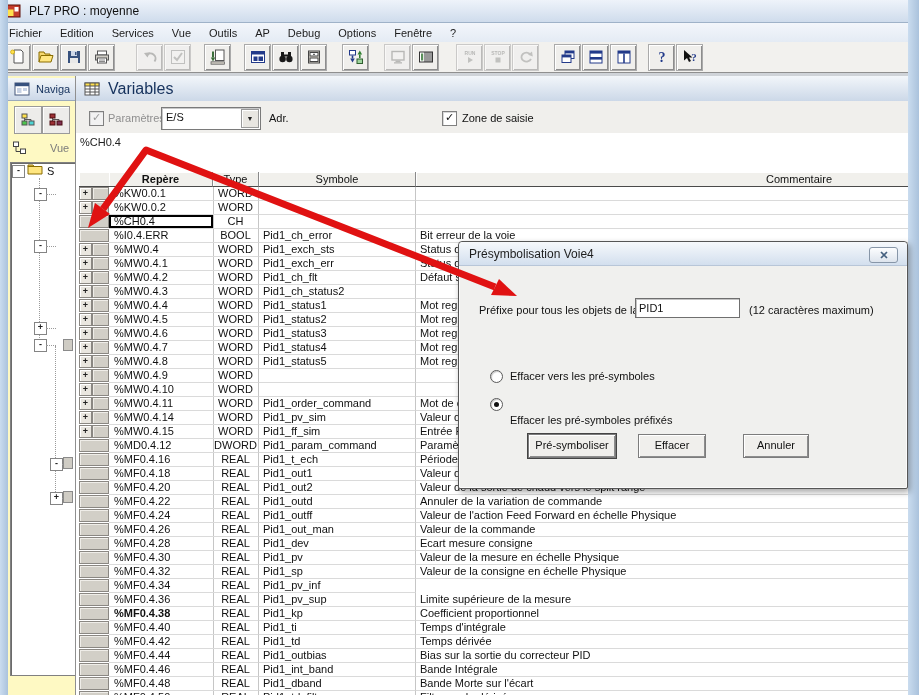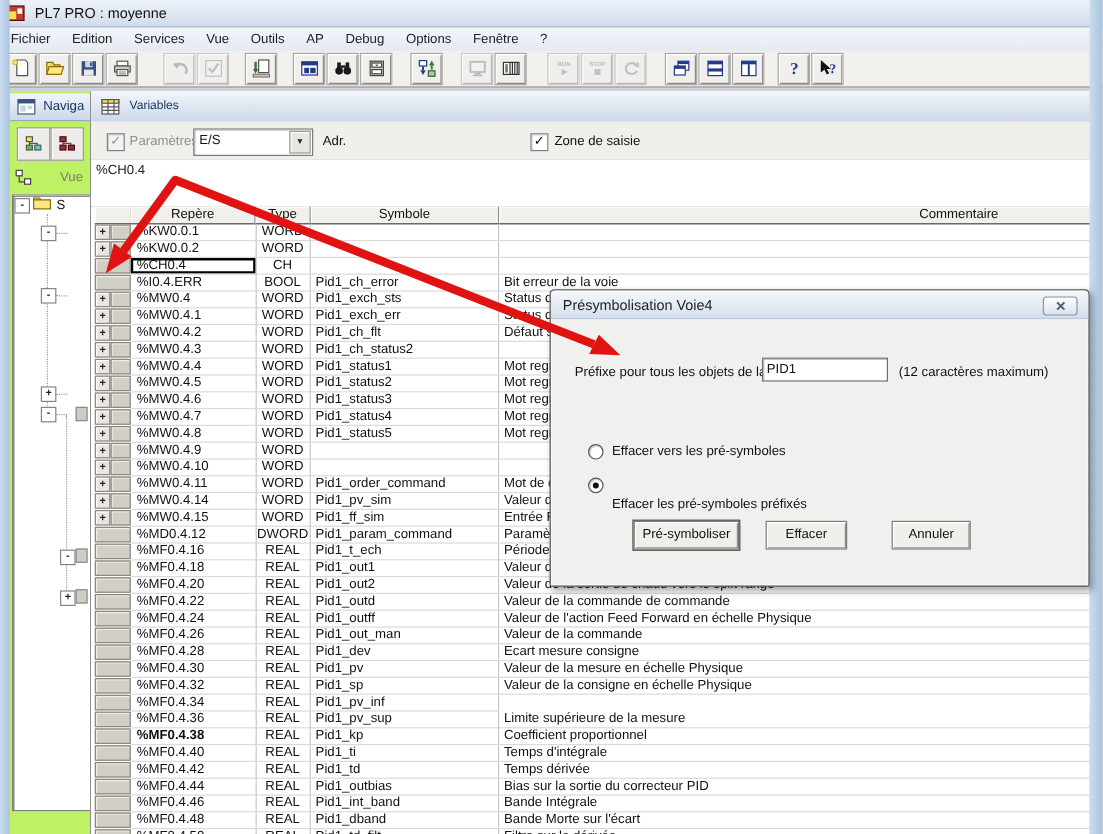--- a/index.html
+++ b/index.html
@@ -18,40 +18,40 @@
   #toolbar{position:absolute;left:0;top:42px;width:919px;height:31px;
     background:#f2f1ee;border-bottom:1px solid #8f8f8f;display:flex;align-items:center;padding-left:4px;box-sizing:border-box;}
   .tbtn{width:25px;height:25px;background:#f0efec;border:1px solid #aaa;
     box-shadow:inset 1px 1px 0 #fff, inset -1px -1px 0 #8d8d8d;
     display:flex;align-items:center;justify-content:center;margin-right:1px;}
   .tbtn.dis{opacity:.55;filter:grayscale(1);}
   .tgap{height:25px;}
   .bstrip{position:absolute;top:0;height:695px;width:8px;z-index:5;
     background:linear-gradient(90deg,#cadcef,#aac2dc);}
   
-  #navpanel{position:absolute;left:8px;top:76px;width:67px;height:619px;background:#bef264;overflow:hidden;}
+  #navpanel{position:absolute;left:8px;top:76px;width:67px;height:619px;background:#fef9c3;overflow:hidden;}
   #navpanel .phead{position:absolute;left:0;top:2px;width:200px;height:22px;
     background:linear-gradient(#f2f6fa,#ccd8e8);border-bottom:1px solid #9aa9bc;display:flex;align-items:center;}
   #navpanel .phead .t{margin-left:6px;color:#15315c;}
   .navtab{position:absolute;width:26px;height:26px;top:30px;background:#edecea;border:1px solid #9a9a9a;
     box-shadow:inset 1px 1px 0 #fff;display:flex;align-items:center;justify-content:center;}
   #viewhead{position:absolute;left:4px;top:62px;width:120px;height:20px;display:flex;align-items:center;color:#7b7b7b;}
   #tree{position:absolute;left:2px;top:86px;width:64px;height:512px;background:#fff;
     border:1px solid #808080;border-right:none;box-shadow:inset 1px 1px 0 #6b6b6b;}
   .tnode{position:absolute;width:11px;height:11px;border:1px solid #848484;background:#fff;
     font:bold 9px "Liberation Sans",sans-serif;line-height:9px;text-align:center;color:#222;}
   .tvline{position:absolute;width:0;border-left:1px dotted #9a9a9a;}
   .thstub{position:absolute;height:0;border-top:1px dotted #9a9a9a;width:10px;}
   .tfrag{position:absolute;width:8px;height:10px;background:#cfccc4;border:1px solid #8a8a8a;}
   
   #varwin{position:absolute;left:75px;top:76px;width:833px;height:619px;background:#fff;
     border-left:1px solid #8f8f8f;}
   #varhead{position:absolute;left:0;top:0;width:833px;height:25px;
     background:linear-gradient(#f2f6fa,#ccd8e8);border-bottom:1px solid #8fa0b6;display:flex;align-items:center;}
-  #varhead .t{margin-left:8px;color:#15315c;font-size:10px;}
+  #varhead .t{margin-left:8px;color:#15315c;font-size:16px;}
   #varhead svg{margin-left:8px;}
   #controls{position:absolute;left:0;top:25px;width:833px;height:32px;background:#f0efec;border-bottom:1px solid #a8a8a8;}
   .cb{position:absolute;width:13px;height:13px;background:#fff;border:1px solid #808080;
     box-shadow:inset 1px 1px 0 #d8d8d8;font:bold 11px "DejaVu Sans",sans-serif;line-height:12px;text-align:center;}
   .combo{position:absolute;height:21px;background:#fff;border:1px solid #7a7a7a;box-shadow:inset 1px 1px 0 #c8c8c8;}
   .combo .v{position:absolute;left:4px;top:3px;}
   .combo .arr{position:absolute;right:1px;top:1px;bottom:1px;width:16px;background:#e8e6e1;
     border:1px solid #9a9a9a;box-shadow:inset 1px 1px 0 #fff;font-size:7px;text-align:center;line-height:17px;color:#222;}
   #editzone{position:absolute;left:0;top:57px;width:833px;height:39px;background:#fff;border-bottom:1px solid #707070;}
   #editzone .v{position:absolute;left:4px;top:3px;color:#222;}
@@ -369,21 +369,21 @@
       <span style="position:absolute;left:193px;top:11px">Adr.</span>
       <span class="cb" style="left:366px;top:10px">✓</span>
       <span style="position:absolute;left:386px;top:11px">Zone de saisie</span>
     </div>
     <div id="editzone">
       <span class="v">%CH0.4</span>
     </div>
     <div id="grid">
         <div class="hrow">
           <div class="hcell" style="left:3px;width:30px"></div>
-          <div class="hcell" style="left:33px;width:103px;">Repère</div>
+          <div class="hcell" style="left:33px;width:103px;font-weight:bold;">Repère</div>
           <div class="hcell" style="left:137px;width:45px;">Type</div>
           <div class="hcell" style="left:183px;width:156px;">Symbole</div>
           <div class="hcell" style="left:340px;width:492px;text-align:left;padding-left:350px;">Commentaire</div>
         </div>
         <div class="drow" style="top: 15px;">
           <div class="expb">+</div>
           <div class="rowhd" style="left:16px;width:17px"></div>
           <div class="dc rep" style="left:33px;width:99px">%KW0.0.1</div>
           <div class="dc typ" style="left:137px;width:45px">WORD</div>
           <div class="dc sym" style="left:183px;width:152px"></div>
@@ -549,21 +549,21 @@
           <div class="dc rep" style="left:33px;width:99px">%MF0.4.20</div>
           <div class="dc typ" style="left:137px;width:45px">REAL</div>
           <div class="dc sym" style="left:183px;width:152px">Pid1_out2</div>
           <div class="dc com" style="left:340px;width:488px">Valeur de la sortie de chaud vers le split range</div>
         </div>
         <div class="drow" style="top: 323px;">
           <div class="rowhd" style="left:3px;width:30px"></div>
           <div class="dc rep" style="left:33px;width:99px">%MF0.4.22</div>
           <div class="dc typ" style="left:137px;width:45px">REAL</div>
           <div class="dc sym" style="left:183px;width:152px">Pid1_outd</div>
-          <div class="dc com" style="left:340px;width:488px">Valeur de la commande de commande</div>
+          <div class="dc com" style="left:340px;width:488px">Annuler de la variation de commande</div>
         </div>
         <div class="drow" style="top: 337px;">
           <div class="rowhd" style="left:3px;width:30px"></div>
           <div class="dc rep" style="left:33px;width:99px">%MF0.4.24</div>
           <div class="dc typ" style="left:137px;width:45px">REAL</div>
           <div class="dc sym" style="left:183px;width:152px">Pid1_outff</div>
           <div class="dc com" style="left:340px;width:488px">Valeur de l'action Feed Forward en échelle Physique</div>
         </div>
         <div class="drow" style="top: 351px;">
           <div class="rowhd" style="left:3px;width:30px"></div>

